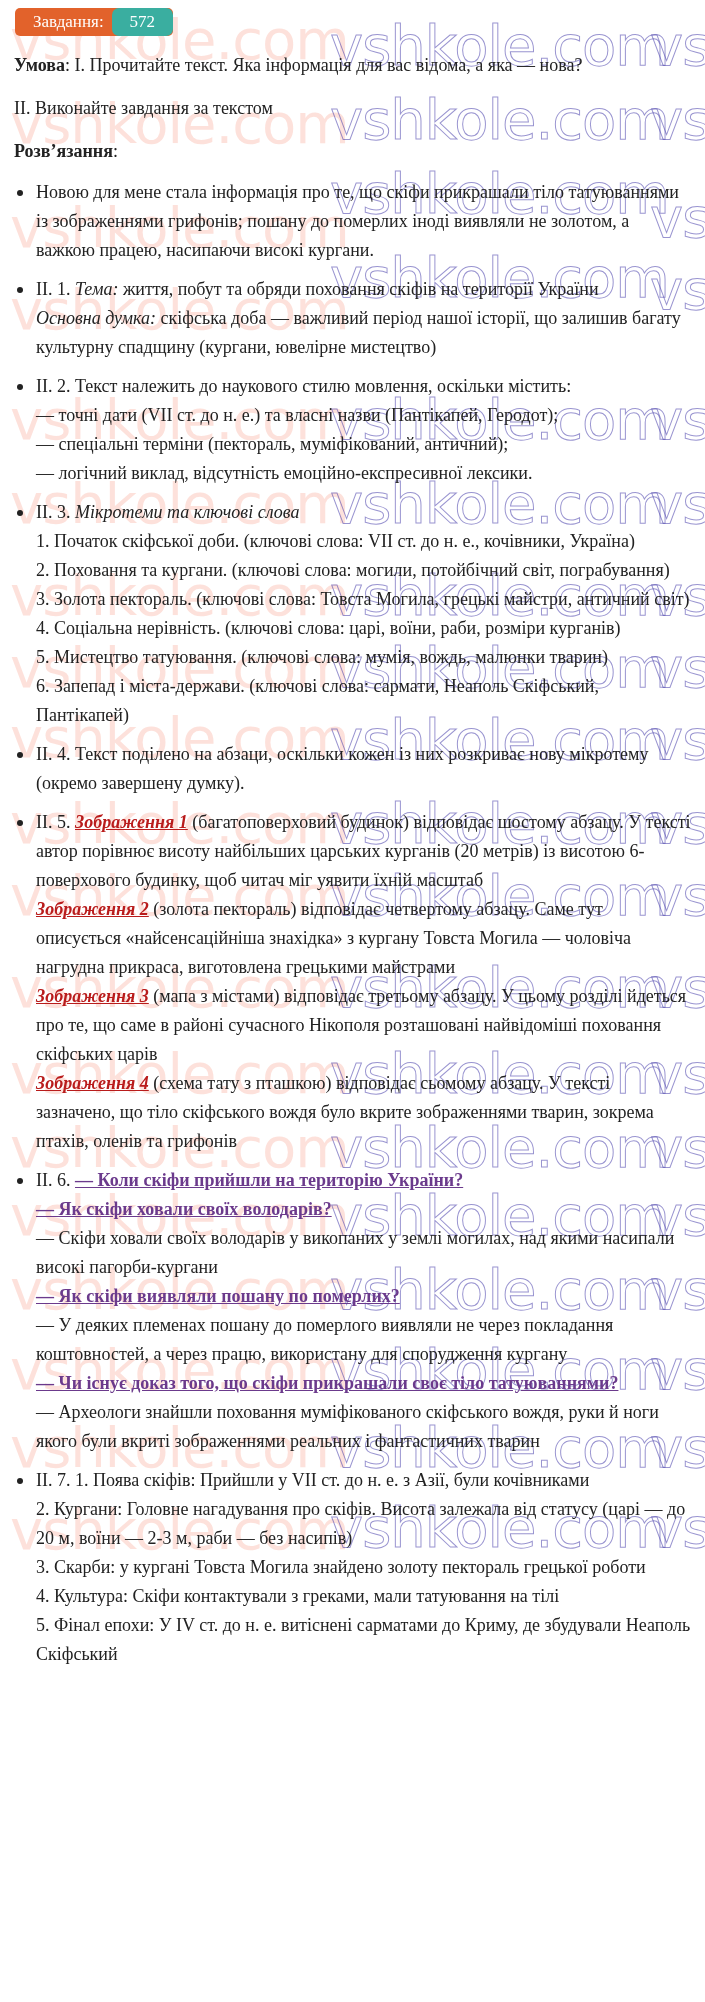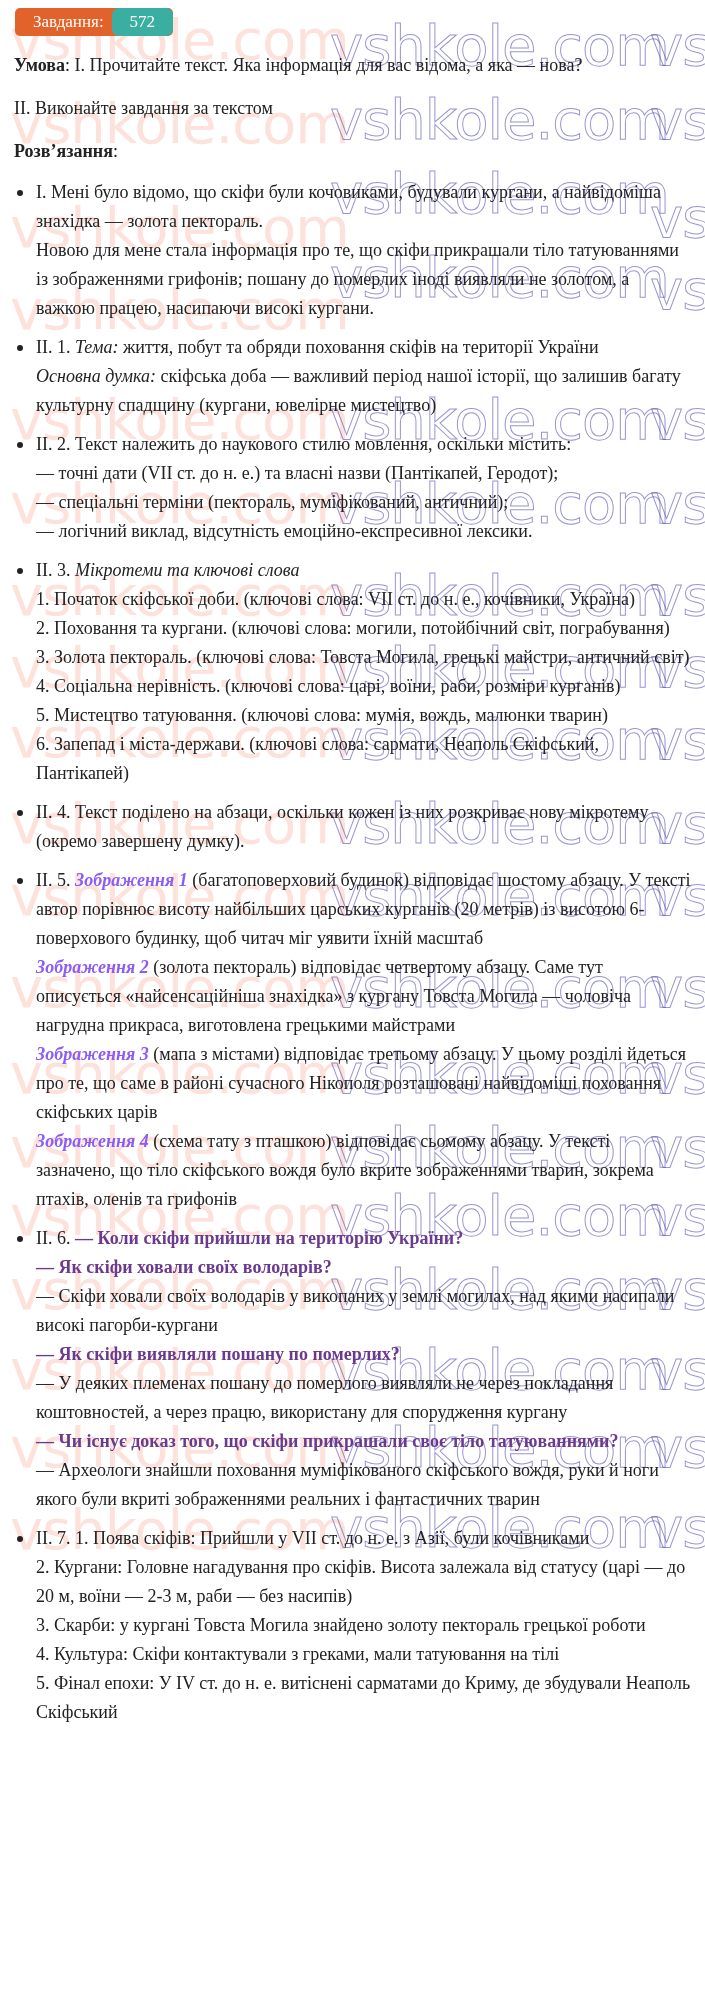--- a/index.html
+++ b/index.html
@@ -41,22 +41,22 @@
 
     ul.solution { list-style: none; margin: 12px 0 0 0; padding: 0; }
     ul.solution > li { position: relative; padding-left: 22px; margin-bottom: 10px; line-height: 29px; }
     ul.solution > li::before {
       content: "";
       position: absolute; left: 3px; top: 12px;
       width: 6px; height: 6px; border-radius: 50%;
       background: #222222;
     }
     .line { display: block; line-height: 29px; }
-    .purple { color: #6b3a8c; font-weight: bold; }
-    .purple-i { color: #8b5cf6; font-weight: bold; font-style: italic; }
+    .purple { color: #6b3a8c; font-weight: bold; text-decoration: underline; }
+    .purple-i { color: #b91c1c; font-weight: bold; font-style: italic; text-decoration: underline; }
 
     .answer {
       margin: 30px 0 0 0;
       width: 675px;
       box-sizing: border-box;
       border: 2px solid #5fb3ad;
       border-radius: 6px;
       padding: 8px 14px 8px 14px;
       line-height: 27px;
       box-shadow: 0 1px 3px rgba(0,0,0,0.15);
@@ -132,21 +132,20 @@
     <span class="badge-num">572</span>
   </div>
 
   <p class="cond"><b>Умова</b><span>: І. Прочитайте текст. Яка інформація для вас відома, а яка — нова?</span></p>
   <p class="cond2">ІІ. Виконайте завдання за текстом</p>
   <p class="sol-title"><b>Розв’язання</b><span>:</span></p>
 
   <ul class="solution">
 
     <li>
-      <span class="line">І. Мені було відомо, що скіфи були кочовиками, будували кургани, а найвідоміша знахідка — золота пектораль.</span>
       <span class="line">Новою для мене стала інформація про те, що скіфи прикрашали тіло татуюваннями із зображеннями грифонів; пошану до померлих іноді виявляли не золотом, а важкою працею, насипаючи високі кургани.</span>
     </li>
 
     <li>
       <span class="line"><span>ІІ. 1. </span><i>Тема:</i><span> життя, побут та обряди поховання скіфів на території України</span></span>
       <span class="line"><i>Основна думка:</i><span> скіфська доба — важливий період нашої історії, що залишив багату культурну спадщину (кургани, ювелірне мистецтво)</span></span>
     </li>
 
     <li>
       <span class="line">ІІ. 2. Текст належить до наукового стилю мовлення, оскільки містить:</span>

